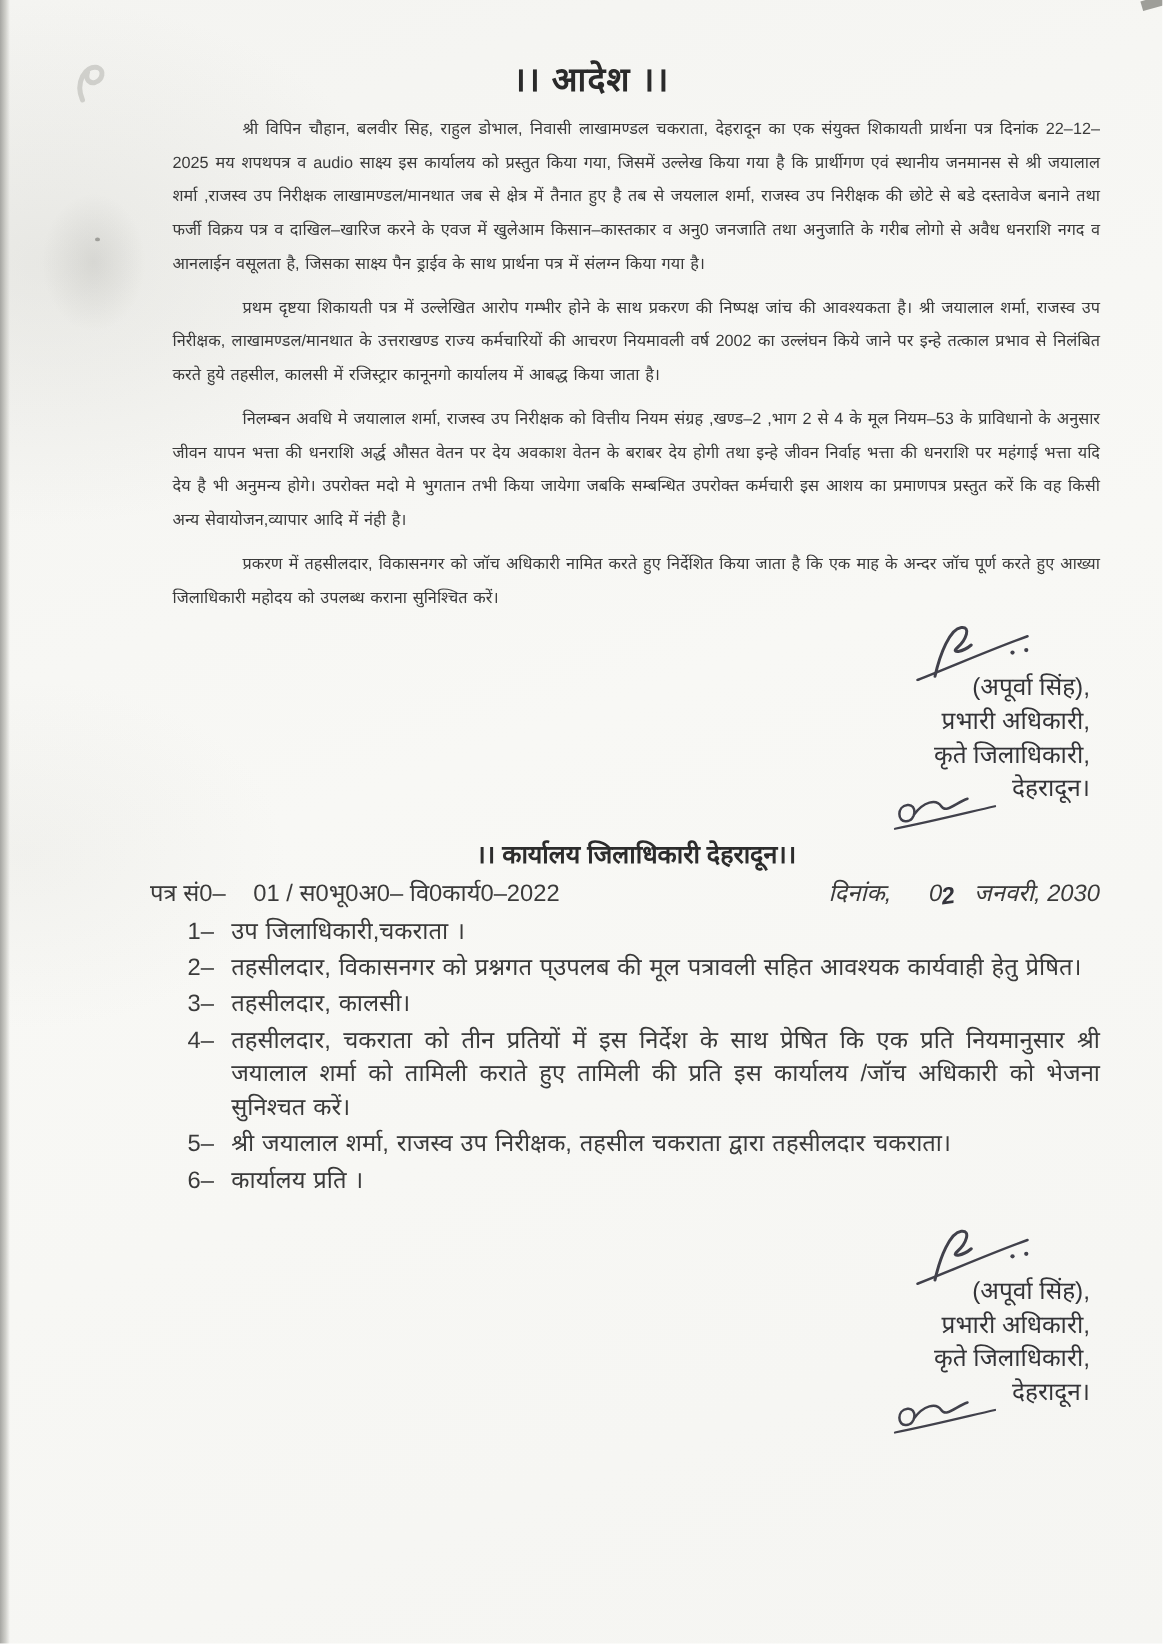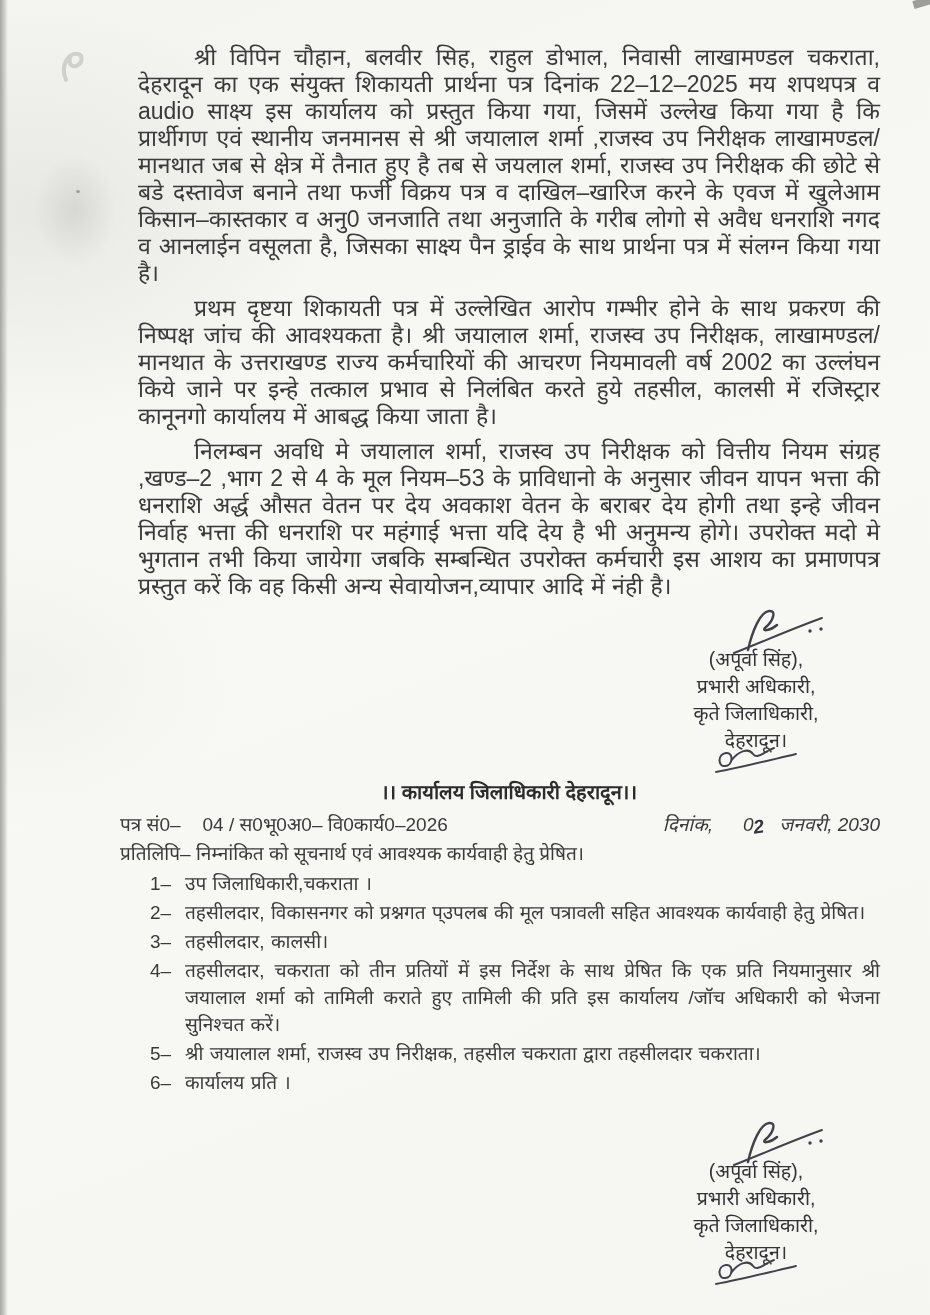--- a/index.html
+++ b/index.html
@@ -21,25 +21,25 @@
   .speck{position:absolute;left:76px;top:190px;width:4px;height:3px;border-radius:50%;
     background:#8f8f8a;opacity:.8;}
   .crease{position:absolute;left:30px;top:150px;width:90px;height:120px;
     background:radial-gradient(ellipse at center,rgba(150,150,145,.22),rgba(0,0,0,0) 65%);}
 
   .doc{position:absolute;top:0;left:0;right:0;padding:44px 50px 0 138px;}
 
   .title{margin:0 0 8px 0;text-align:center;transform:translateX(-36px);
     font-size:27px;font-weight:bold;color:#2a2a2a;letter-spacing:1px;}
 
-  .para{margin:0 0 8px 0;font-size:23px;line-height:27px;text-align:justify;
+  .para{margin:0 0 8px 0;font-size:13px;line-height:27px;text-align:justify;
     text-indent:56px;color:#3a3a3a;word-spacing:1px;}
   .para.closing{text-indent:88px;}
 
-  .sig-block{position:relative;width:232px;margin:8px 8px 0 auto;text-align:center;
+  .sig-block{position:relative;width:232px;margin:8px 8px 0 auto;text-align:right;
     font-size:19.5px;line-height:27px;color:#343438;padding-top:38px;}
   .sig-svg{position:absolute;top:-2px;left:50%;transform:translateX(-24px);}
   .stamp-svg{position:absolute;bottom:-22px;left:50%;transform:translateX(-42px);}
 
   .office-header{margin:24px 0 6px 0;text-align:center;font-size:20px;font-weight:bold;
     color:#2c2c2c;}
 
   .ref-row{display:flex;align-items:flex-start;margin-left:-18px;font-size:19px;
     line-height:27px;color:#3a3a3a;}
   .letter-value{margin-left:22px;}
@@ -66,24 +66,26 @@
   <div class="edge-left"></div>
   <div class="crease"></div>
   <div class="speck"></div>
   <div class="mark-tr"></div>
   <svg class="curl" width="34" height="44" viewBox="0 0 34 44">
     <path d="M10 34 C 4 20, 12 6, 22 8 C 28 10, 26 18, 20 20 C 16 21, 12 18, 14 12" fill="none" stroke="#b9b9b4" stroke-width="4" stroke-linecap="round" opacity="0.6"></path>
   </svg>
 
   <div class="doc">
 
+    <h1 class="title">।। आदेश ।।</h1>
 
     <p class="para">श्री विपिन चौहान, बलवीर सिह, राहुल डोभाल, निवासी लाखामण्डल चकराता, देहरादून का एक संयुक्त शिकायती प्रार्थना पत्र दिनांक 22–12–2025 मय शपथपत्र व audio साक्ष्य इस कार्यालय को प्रस्तुत किया गया, जिसमें उल्लेख किया गया है कि प्रार्थीगण एवं स्थानीय जनमानस से श्री जयालाल शर्मा ,राजस्व उप निरीक्षक लाखामण्डल/मानथात जब से क्षेत्र में तैनात हुए है तब से जयलाल शर्मा, राजस्व उप निरीक्षक की छोटे से बडे दस्तावेज बनाने तथा फर्जी विक्रय पत्र व दाखिल–खारिज करने के एवज में खुलेआम किसान–कास्तकार व अनु0 जनजाति तथा अनुजाति के गरीब लोगो से अवैध धनराशि नगद व आनलाईन वसूलता है, जिसका साक्ष्य पैन ड्राईव के साथ प्रार्थना पत्र में संलग्न किया गया है।</p>
     <p class="para">प्रथम दृष्टया शिकायती पत्र में उल्लेखित आरोप गम्भीर होने के साथ प्रकरण की निष्पक्ष जांच की आवश्यकता है। श्री जयालाल शर्मा, राजस्व उप निरीक्षक, लाखामण्डल/मानथात के उत्तराखण्ड राज्य कर्मचारियों की आचरण नियमावली वर्ष 2002 का उल्लंघन किये जाने पर इन्हे तत्काल प्रभाव से निलंबित करते हुये तहसील, कालसी में रजिस्ट्रार कानूनगो कार्यालय में आबद्ध किया जाता है।</p>
     <p class="para">निलम्बन अवधि मे जयालाल शर्मा, राजस्व उप निरीक्षक को वित्तीय नियम संग्रह ,खण्ड–2 ,भाग 2 से 4 के मूल नियम–53 के प्राविधानो के अनुसार जीवन यापन भत्ता की धनराशि अर्द्ध औसत वेतन पर देय अवकाश वेतन के बराबर देय होगी तथा इन्हे जीवन निर्वाह भत्ता की धनराशि पर महंगाई भत्ता यदि देय है भी अनुमन्य होगे। उपरोक्त मदो मे भुगतान तभी किया जायेगा जबकि सम्बन्धित उपरोक्त कर्मचारी इस आशय का प्रमाणपत्र प्रस्तुत करें कि वह किसी अन्य सेवायोजन,व्यापार आदि में नंही है।</p>
+    <p class="para">प्रकरण में तहसीलदार, विकासनगर को जॉच अधिकारी नामित करते हुए निर्देशित किया जाता है कि एक माह के अन्दर जॉच पूर्ण करते हुए आख्या जिलाधिकारी महोदय को उपलब्ध कराना सुनिश्चित करें।</p>
 
     <div class="sig-block">
       <svg class="sig-svg" width="100" height="48" viewBox="0 0 100 48">
         <path d="M16 44 C 20 26, 28 6, 37 5 C 45 4, 41 15, 34 21 C 28 26, 38 25, 45 19" fill="none" stroke="#41414b" stroke-width="2.4" stroke-linecap="round"></path>
         <path d="M2 47 C 30 36, 62 22, 90 12" fill="none" stroke="#41414b" stroke-width="2" stroke-linecap="round"></path>
         <circle cx="78" cy="25" r="1.7" fill="#41414b"></circle>
         <circle cx="89" cy="23" r="1.7" fill="#41414b"></circle>
       </svg>
       <div>(अपूर्वा सिंह),</div>
       <div>प्रभारी अधिकारी,</div>
@@ -92,30 +94,29 @@
       <svg class="stamp-svg" width="86" height="34" viewBox="0 0 86 34">
         <path d="M11 24 C 4 25, 3 12, 12 11 C 20 10, 19 24, 11 24 M17 19 C 25 8, 35 6, 39 12 C 43 18, 51 9, 60 6" fill="none" stroke="#41414b" stroke-width="2" stroke-linecap="round"></path>
         <path d="M2 30 C 28 25, 56 18, 82 12" fill="none" stroke="#41414b" stroke-width="1.8" stroke-linecap="round"></path>
       </svg>
     </div>
 
     <h2 class="office-header">।। कार्यालय जिलाधिकारी देहरादून।।</h2>
 
     <div class="ref-row">
       <span>पत्र सं0–</span>
-      <span class="letter-value">04 / स0भू0अ0– वि0कार्य0–2026</span>
+      <span class="letter-value">01 / स0भू0अ0– वि0कार्य0–2022</span>
       <span class="date-wrap">
         <span>दिनांक,</span>
         <span class="date-day-printed">0</span>
         <span class="date-day-hand">2</span>
         <span class="date-rest">जनवरी, 2030</span>
       </span>
     </div>
 
-    <div class="copy-line">प्रतिलिपि– निम्नांकित को सूचनार्थ एवं आवश्यक कार्यवाही हेतु प्रेषित।</div>
 
     <div class="items">
       <div class="item">
         <span class="item-no">1–</span>
         <span class="item-text">उप जिलाधिकारी,चकराता ।</span>
       </div>
       <div class="item">
         <span class="item-no">2–</span>
         <span class="item-text">तहसीलदार, विकासनगर को प्रश्नगत प्उपलब की मूल पत्रावली सहित आवश्यक कार्यवाही हेतु प्रेषित।</span>
       </div>

